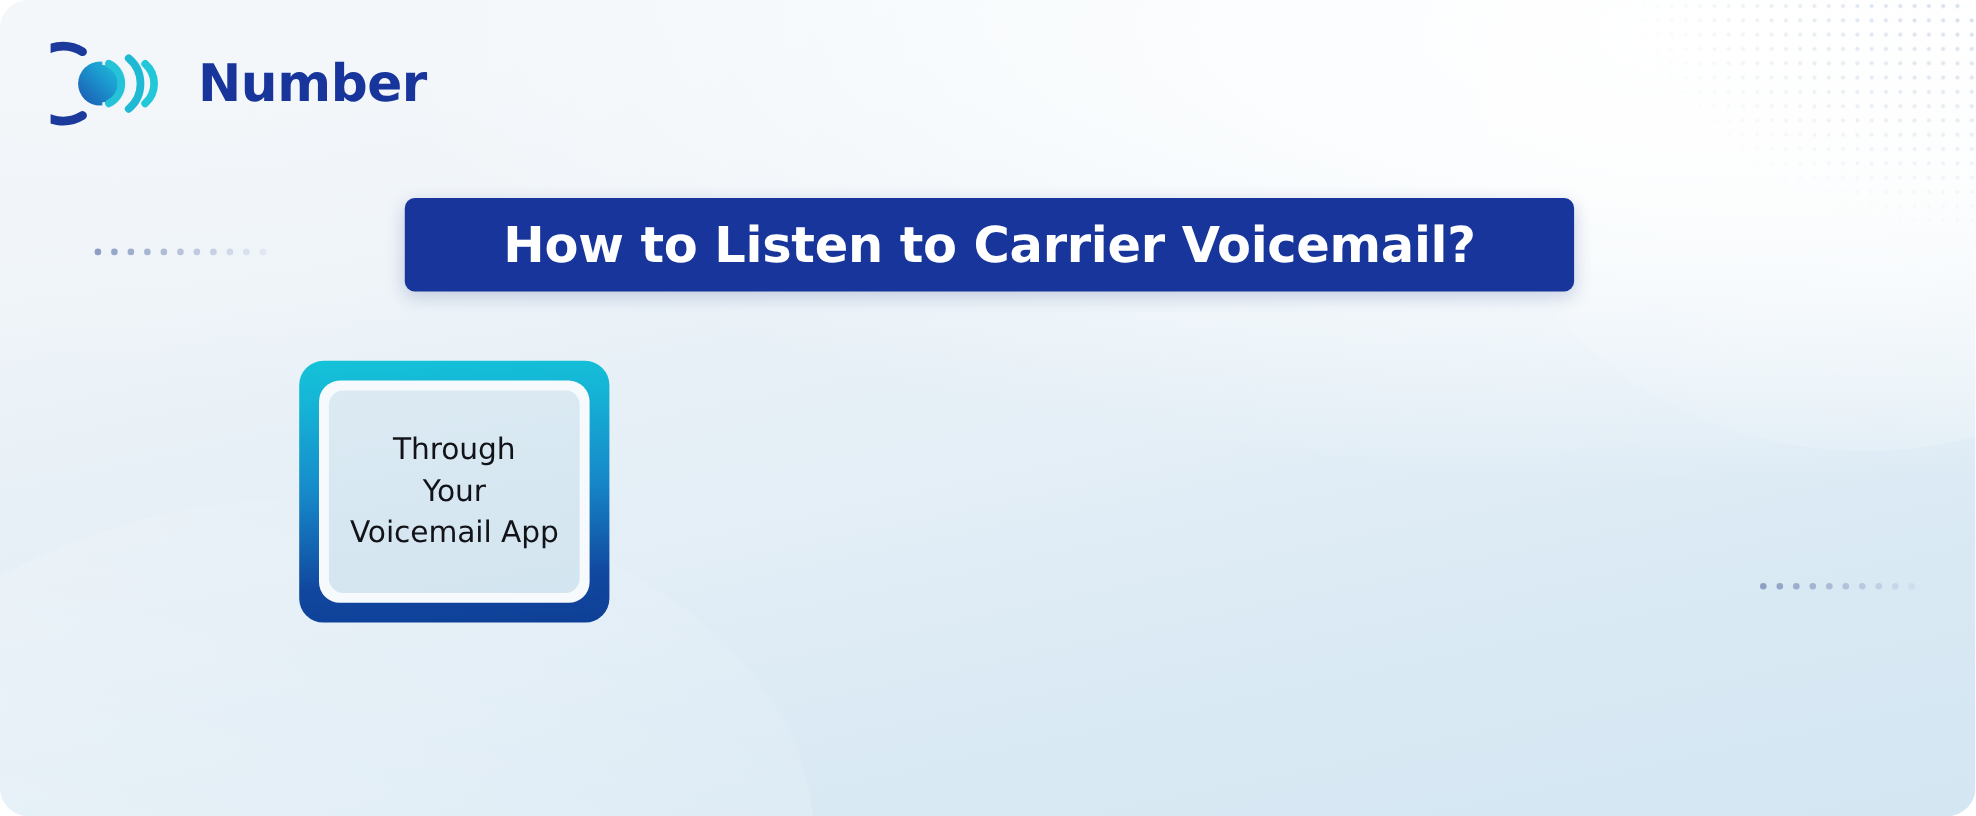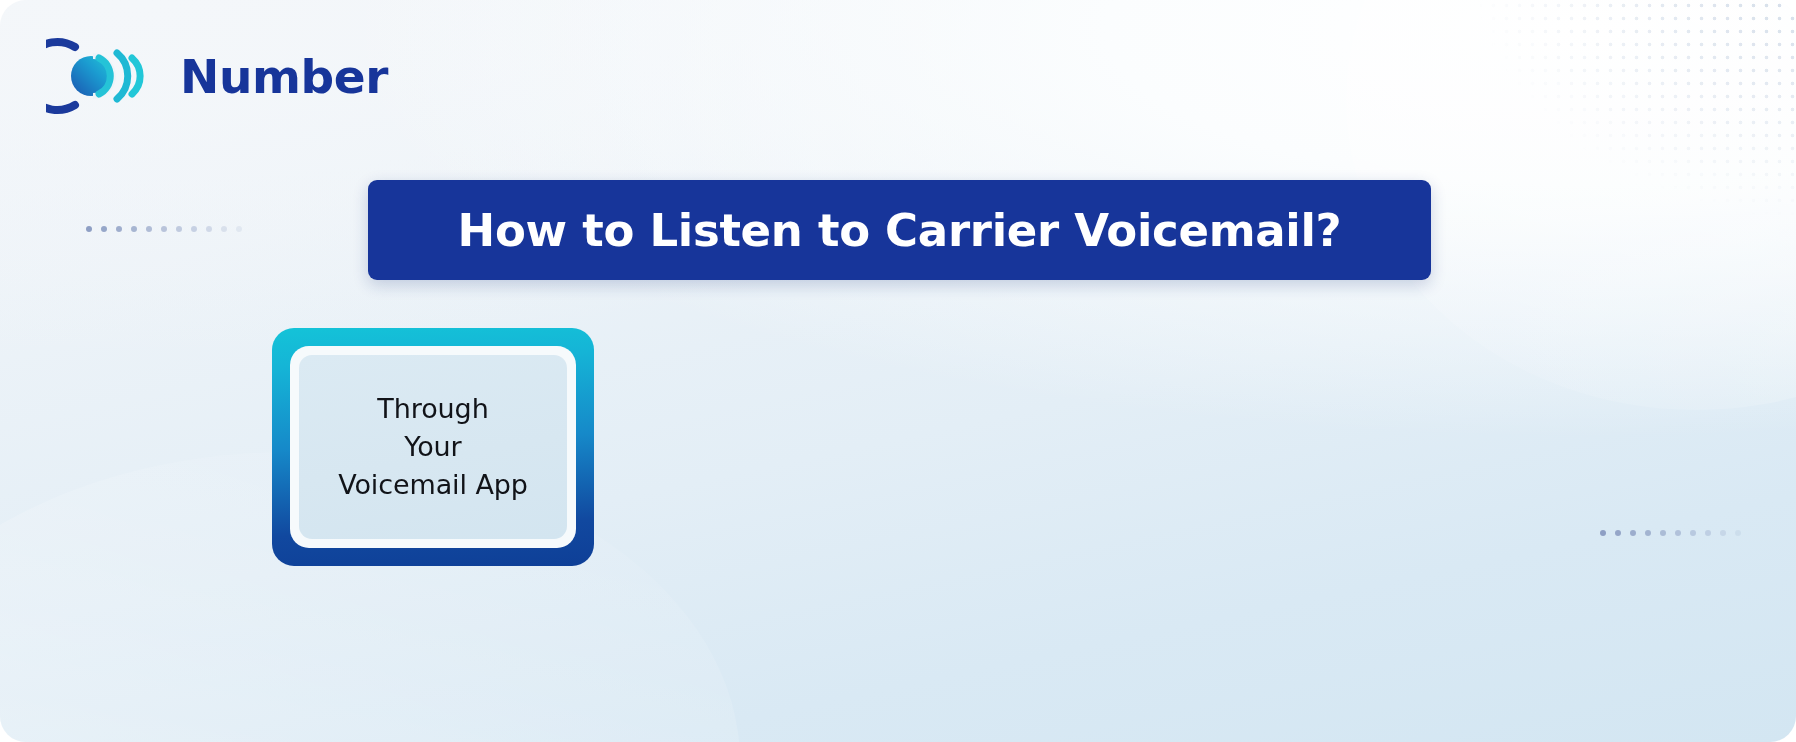--- a/index.html
+++ b/index.html
@@ -73,21 +73,21 @@
     font-weight: 700;
     letter-spacing: -0.4px;
     color: #17359a;
     line-height: 1;
   }
 
   
   #title-banner {
     position: absolute;
     left: 368px; top: 180px;
-    width: 1063px; height: 100px;
+    width: 1063px; height: 85px;
     background: #17359a;
     border-radius: 9px;
     display: flex; align-items: center; justify-content: center;
     box-shadow: 0 5px 16px rgba(22,46,120,0.20);
   }
   #title-banner .title-text {
     font-family: "DejaVu Sans", sans-serif;
     color: #ffffff;
     font-size: 45px;
     font-weight: 700;
@@ -99,21 +99,21 @@
   #cards {
     position: absolute;
     left: 272px; top: 328px;
     width: 1232px; height: 240px;
     display: flex;
     gap: 132px;
   }
 
   .card-outer {
     position: relative;
-    width: 322px;
+    width: 282px;
     height: 238px;
     border-radius: 22px;
     padding: 18px;
   }
   .card-outer.grad-a { background: linear-gradient(177deg, #14c3d8 0%, #15b4d6 16%, #1689c9 48%, #11489f 82%, #0e3f97 100%); }
   .card-outer.grad-b { background: linear-gradient(177deg, #17c6da 0%, #16b3d6 18%, #1688c8 50%, #10479e 84%, #0d3d94 100%); }
   .card-outer.grad-c { background: linear-gradient(177deg, #76d5e4 0%, #7fcfe3 16%, #86b9dc 46%, #7fa2cf 76%, #7b97c9 100%); }
 
   .card-ring {
     width: 100%; height: 100%;

